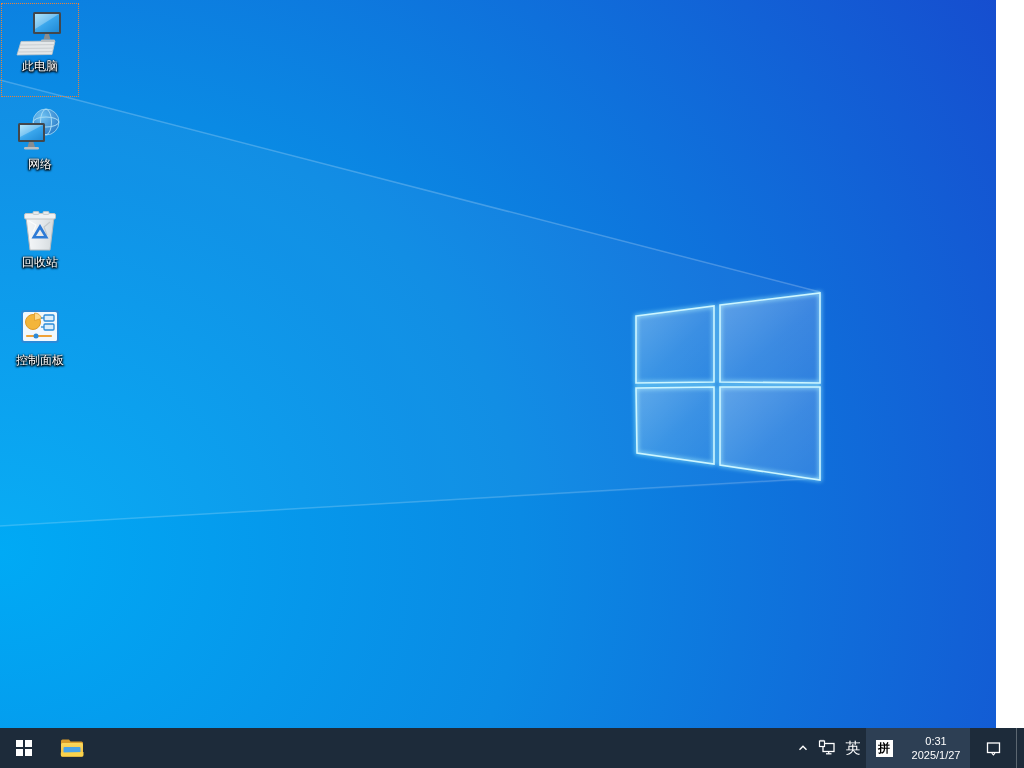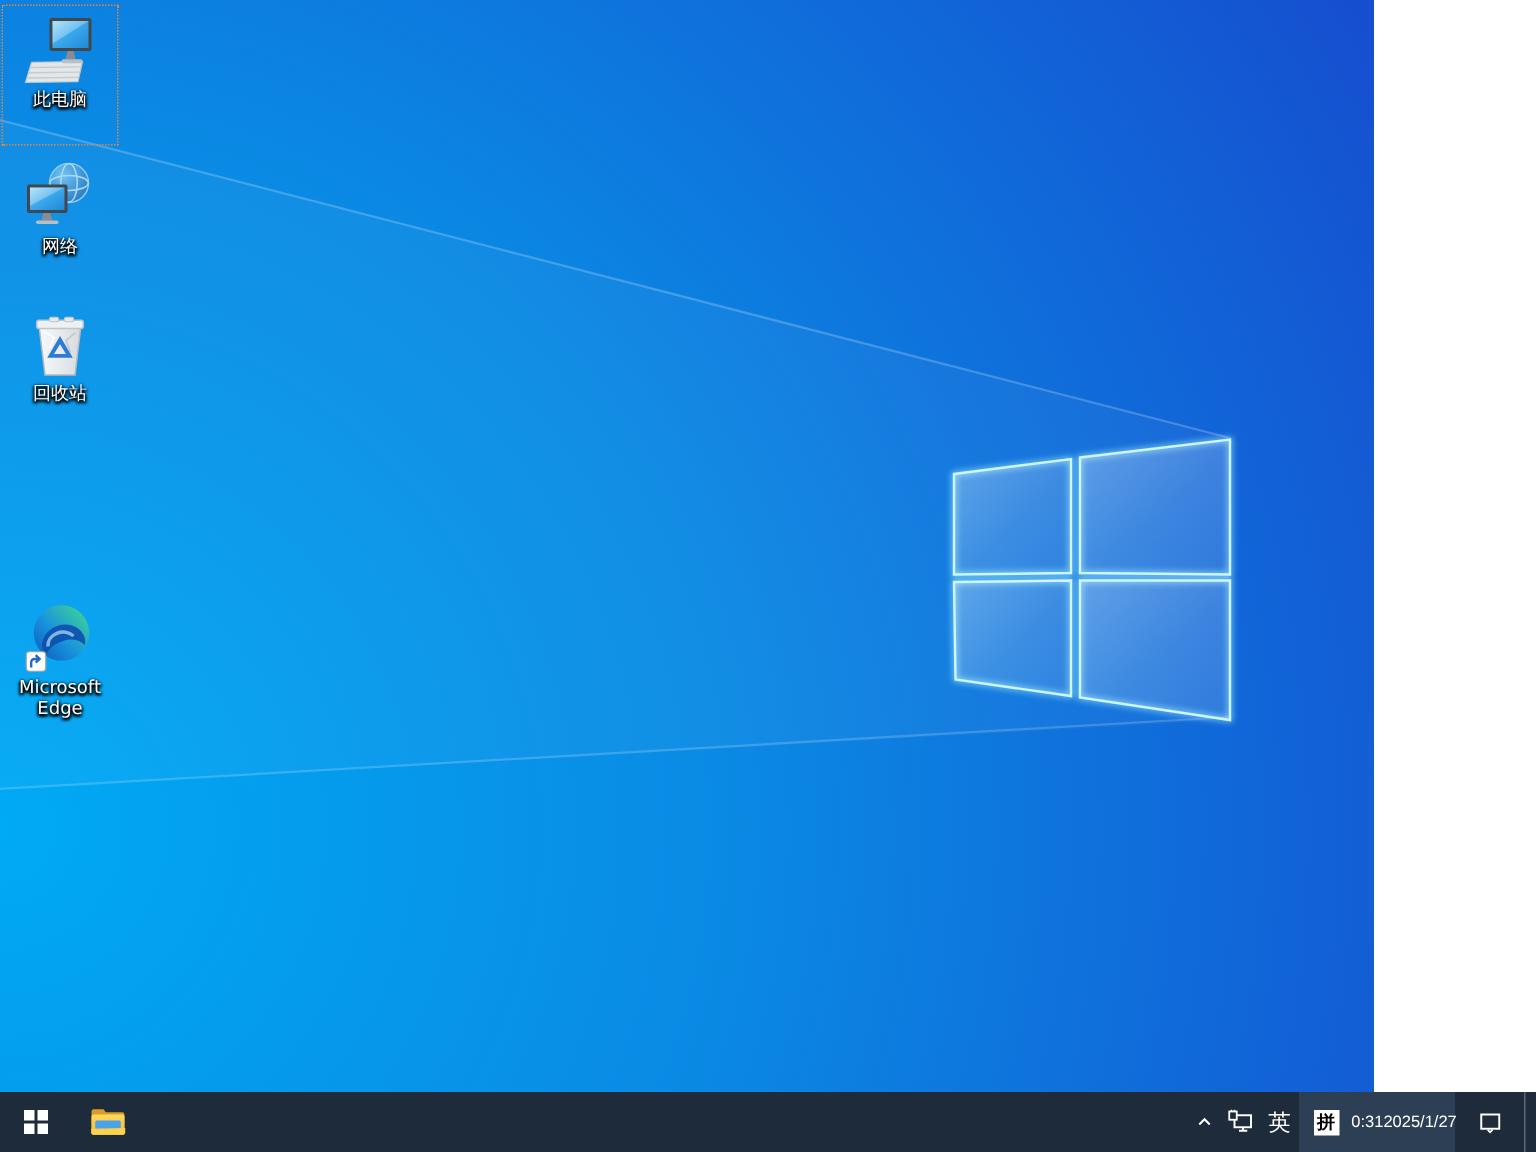--- a/index.html
+++ b/index.html
@@ -1,20 +1,20 @@
 <!DOCTYPE html>
 <html><head>
 <meta charset="utf-8">
 <style>
   * { margin:0; padding:0; box-sizing:border-box; }
   html,body { width:1024px; height:768px; overflow:hidden; }
   body { font-family:"DejaVu Sans","Liberation Sans",sans-serif; }
 
   .desktop {
-    position:relative; width:916px; height:768px;
+    position:relative; width:996px; height:768px;
     background: radial-gradient(125% 145% at 0% 72%, #00aaf5 0%, #0a8ae4 42%, #1747cd 100%);
   }
   .wallpaper-svg { position:absolute; left:0; top:0; width:1024px; height:728px; }
 
   
   .desktop-icon {
     position:absolute; left:1px; width:78px; height:94px;
     display:flex; flex-direction:column; align-items:center;
     padding-top:5px; cursor:default; border:1px dotted transparent;
   }
@@ -46,21 +46,21 @@
   .tray-chevron { width:22px; }
   .tray-network { width:26px; }
   .tray-lang { width:26px; font-size:15px; }
   .tray-ime { width:36px; }
   .tray-ime.hl, .tray-clock.hl { background:#2d3f54; }
   .ime-box {
     width:17px; height:17px; background:#fff; color:#000;
     font-size:12px; font-weight:bold; line-height:17px; text-align:center;
     display:inline-block;
   }
-  .tray-clock { width:68px; flex-direction:row; justify-content:center; }
+  .tray-clock { width:68px; flex-direction:column; justify-content:center; }
   .tray-clock div { font-size:11px; line-height:14px; text-align:center; color:#fff; }
   .tray-notif { width:46px; }
   .show-desktop { width:8px; border-left:1px solid rgba(255,255,255,0.28); }
 </style>
 </head>
 <body>
 
 <div class="desktop">
 
   <svg class="wallpaper-svg" viewBox="0 0 1024 728">
@@ -158,38 +158,35 @@
       </g>
       <rect x="2" y="16" width="27" height="19" rx="1.5" fill="#42474c"></rect>
       <rect x="4" y="18" width="23" height="15" fill="url(#scrB)"></rect>
       <polygon points="4,18 27,18 4,30" fill="#ffffff" opacity="0.28"></polygon>
       <polygon points="13,35 17.5,35 19,40 11.5,40" fill="#878d92"></polygon>
       <rect x="8" y="40" width="15" height="2.4" rx="1.2" fill="#b9bfc3"></rect>
     </svg>
     <div class="icon-label">网络</div>
   </div>
 
-
-  <div class="desktop-icon" style="top:395px">
-    <svg class="icon-art" viewBox="0 0 48 48">
-      <defs>
-        <linearGradient id="edgeBase" x1="0" y1="1" x2="1" y2="0">
-          <stop offset="0" stop-color="#0d57b8"></stop>
-            <stop offset="0.45" stop-color="#1893dd"></stop>
-            <stop offset="1" stop-color="#45dd8b"></stop>
-        </linearGradient>
-      </defs>
-      <circle cx="25" cy="21" r="18.5" fill="url(#edgeBase)"></circle>
-      <path d="M12,28 C14,18 24,13.5 32,16 C39,18.2 42,25 40.5,29 C36.5,25 30.5,24.5 25.5,26.5 C19.5,28.9 16,31.5 15,36 C13,33.5 11.6,30.5 12,28 Z" fill="#0c4fae" opacity="0.9"></path>
-      <path d="M16,30 A10,9 0 0 1 33,23" stroke="#bfe8fb" stroke-width="2.4" fill="none" opacity="0.65"></path>
-      <rect x="1.5" y="33.5" width="13" height="13" rx="2" fill="#ffffff" stroke="#9aa4ab" stroke-width="0.8"></rect>
-      <path d="M4.8,44 L4.8,40.5 A2.2,2.2 0 0 1 7,38.3 L10,38.3 M7.8,35.8 L10.4,38.3 L7.8,40.8" stroke="#2368c4" stroke-width="1.6" fill="none"></path>
-    </svg>
-    <div class="icon-label">Microsoft Edge</div>
-  </div>
+  <div class="desktop-icon" style="top:297px">
+    <svg class="icon-art" viewBox="0 0 48 48">
+      <rect x="6" y="8" width="36" height="31" rx="2.5" fill="#f2f8fd" stroke="#2b8ad8" stroke-width="2"></rect>
+      <circle cx="17" cy="19" r="7.5" fill="#f3b53b" stroke="#e09a28" stroke-width="1"></circle>
+      <path d="M18.5,17.5 L18.5,10 A7.5,7.5 0 0 1 25.5,15.5 Z" fill="#fdd98a" stroke="#e09a28" stroke-width="0.8"></path>
+      <line x1="25" y1="15" x2="28" y2="15" stroke="#2b8ad8" stroke-width="1.3"></line>
+      <line x1="25" y1="24" x2="28" y2="24" stroke="#2b8ad8" stroke-width="1.3"></line>
+      <rect x="28" y="12" width="10" height="6" rx="1" fill="#dcedfa" stroke="#2b8ad8" stroke-width="1.3"></rect>
+      <rect x="28" y="21" width="10" height="6" rx="1" fill="#dcedfa" stroke="#2b8ad8" stroke-width="1.3"></rect>
+      <line x1="11" y1="33" x2="35" y2="33" stroke="#f0a237" stroke-width="2.2" stroke-linecap="round"></line>
+      <circle cx="20" cy="33" r="2.5" fill="#2b8ad8"></circle>
+    </svg>
+    <div class="icon-label">控制面板</div>
+  </div>
+
 
   <div class="taskbar">
     <button class="tb-btn start-btn">
       <span class="win-logo">
         <span></span>
           <span></span>
           <span></span>
           <span></span>
       </span>
     </button>

